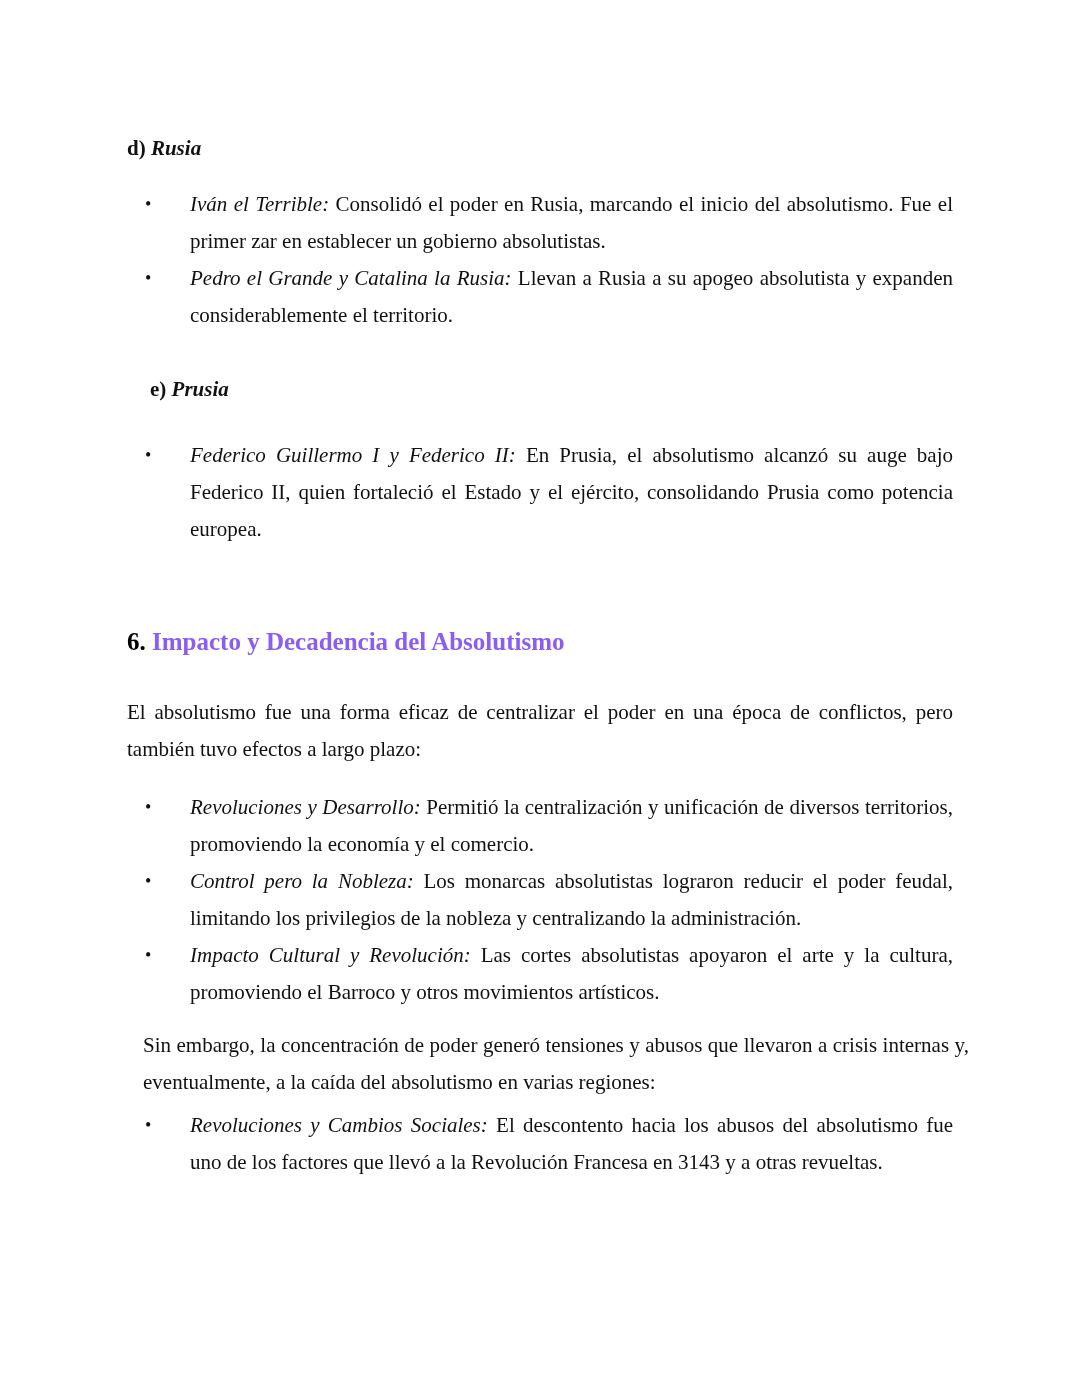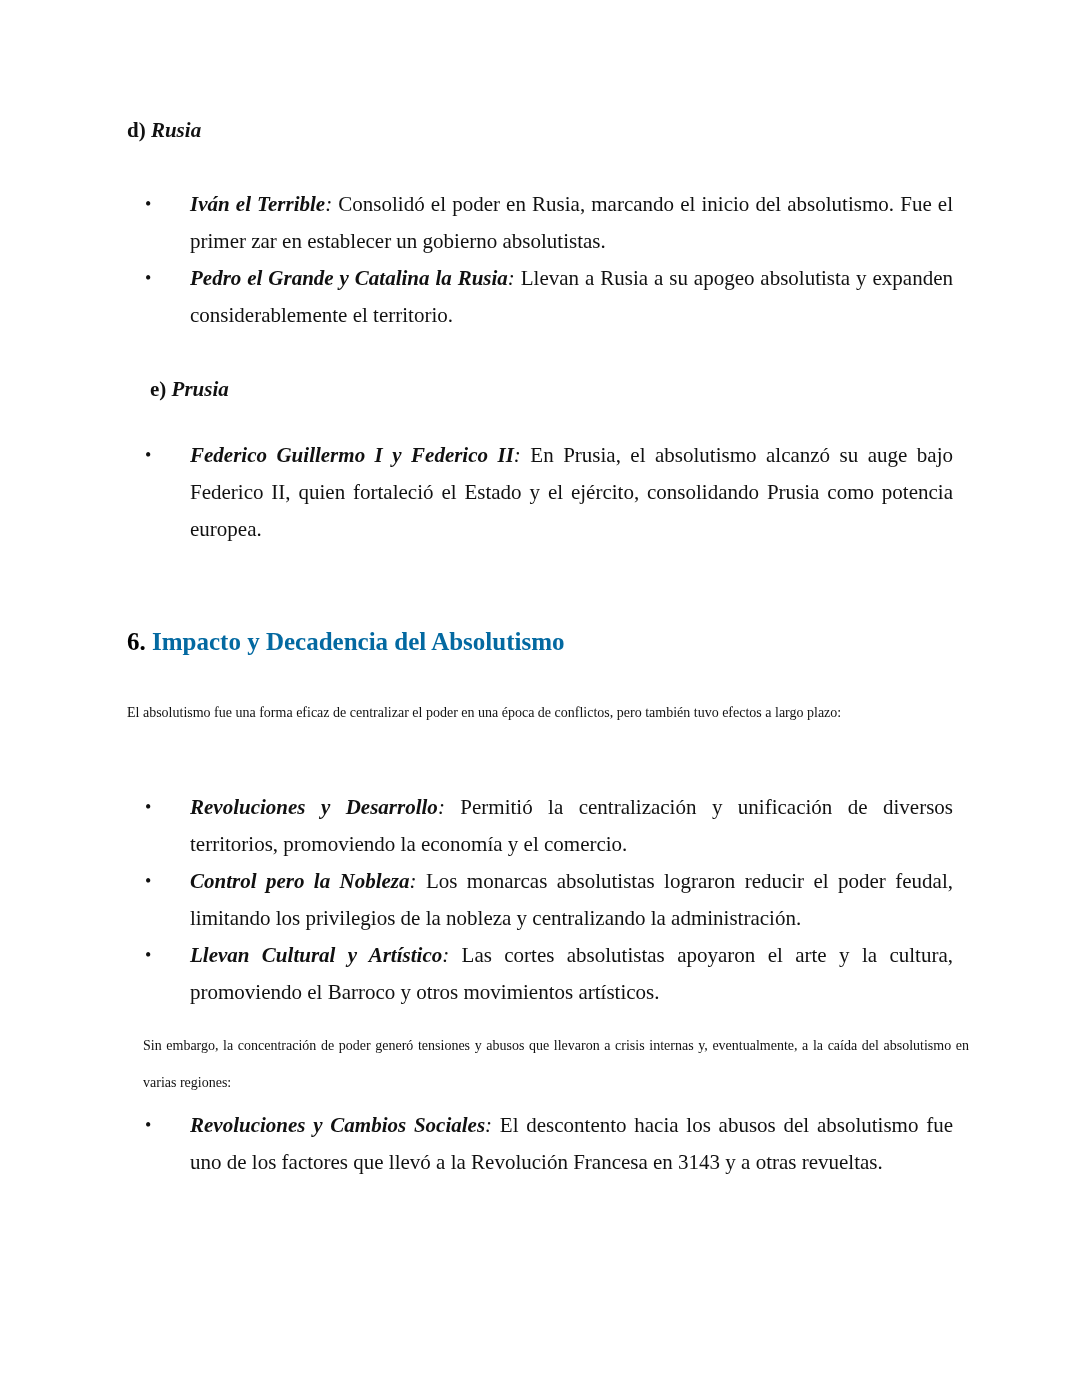--- a/index.html
+++ b/index.html
@@ -4,33 +4,33 @@
 <style>
   html, body { margin: 0; padding: 0; background: #ffffff; }
   body { width: 1080px; height: 1397px; position: relative; overflow: hidden;
          font-family: "Liberation Serif", serif; color: #111; }
   .page { position: absolute; left: 127px; top: 0; width: 826px; }
   .sub { position: absolute; left: 0; font-size: 21px; font-weight: bold; }
   .sub i { font-style: italic; }
   .list { position: absolute; left: 0; width: 826px; margin: 0; padding: 0; list-style: none; }
   .item { position: relative; padding-left: 63px; font-size: 21px; line-height: 37px; text-align: justify; }
   .bullet { position: absolute; left: 18px; top: 0; font-size: 18px; }
-  .term { font-weight: bold; font-style: italic; }
+  .term { font-weight: normal; font-style: italic; }
   .colon { font-style: italic; }
-  .para { position: absolute; left: 0; width: 826px; font-size: 14px; line-height: 37px; text-align: justify; }
+  .para { position: absolute; left: 0; width: 826px; font-size: 21px; line-height: 37px; text-align: justify; }
   .h2 { position: absolute; left: 0; top: 628px; font-size: 25px; font-weight: bold; }
   .h2 .num { color: #000; }
-  .h2 .title { color: #0369a1; }
+  .h2 .title { color: #8b5cf6; }
 </style>
 </head>
 <body>
 
 <div class="page">
 
-  <div class="sub" style="top:118px;">
+  <div class="sub" style="top:136px;">
     <span>d)</span>
     <i>Rusia</i>
   </div>
 
   <ul class="list" style="top:186px;">
     <li class="item">
       <span class="bullet">•</span>
       <span class="term">Iván el Terrible</span><span class="colon">:</span><span> Consolidó el poder en Rusia, marcando el inicio del absolutismo. Fue el primer zar en establecer un gobierno absolutistas.</span>
     </li>
     <li class="item">
@@ -62,21 +62,21 @@
     <li class="item">
       <span class="bullet">•</span>
       <span class="term">Revoluciones y Desarrollo</span><span class="colon">:</span><span> Permitió la centralización y unificación de diversos territorios, promoviendo la economía y el comercio.</span>
     </li>
     <li class="item">
       <span class="bullet">•</span>
       <span class="term">Control pero la Nobleza</span><span class="colon">:</span><span> Los monarcas absolutistas lograron reducir el poder feudal, limitando los privilegios de la nobleza y centralizando la administración.</span>
     </li>
     <li class="item">
       <span class="bullet">•</span>
-      <span class="term">Llevan Cultural y Artístico</span><span class="colon">:</span><span> Las cortes absolutistas apoyaron el arte y la cultura, promoviendo el Barroco y otros movimientos artísticos.</span>
+      <span class="term">Impacto Cultural y Revolución</span><span class="colon">:</span><span> Las cortes absolutistas apoyaron el arte y la cultura, promoviendo el Barroco y otros movimientos artísticos.</span>
     </li>
   </ul>
 
   <p class="para" style="top:1011px; margin:16px;">Sin embargo, la concentración de poder generó tensiones y abusos que llevaron a crisis internas y, eventualmente, a la caída del absolutismo en varias regiones:</p>
 
   <ul class="list" style="top:1107px;">
     <li class="item">
       <span class="bullet">•</span>
       <span class="term">Revoluciones y Cambios Sociales</span><span class="colon">:</span><span> El descontento hacia los abusos del absolutismo fue uno de los factores que llevó a la Revolución Francesa en 3143 y a otras revueltas.</span>
     </li>

